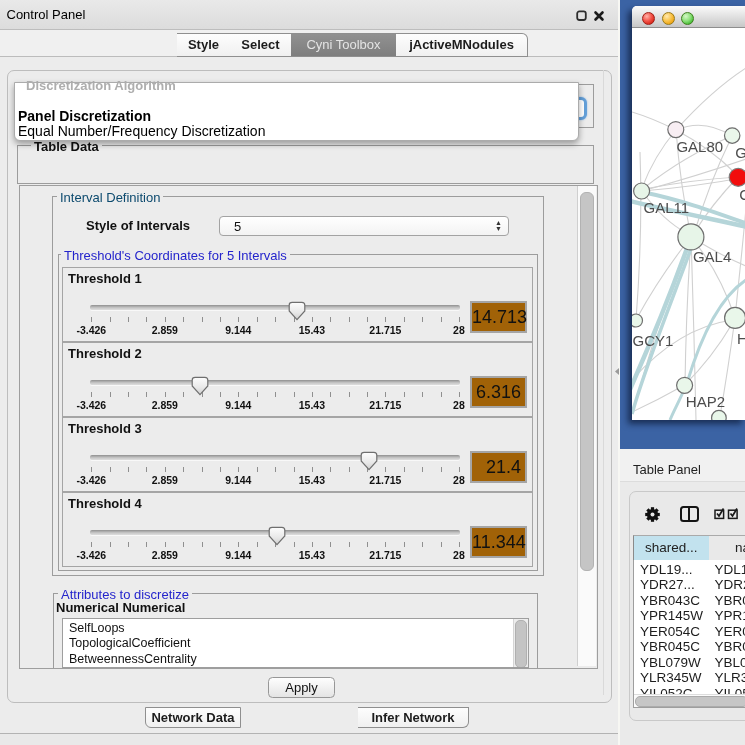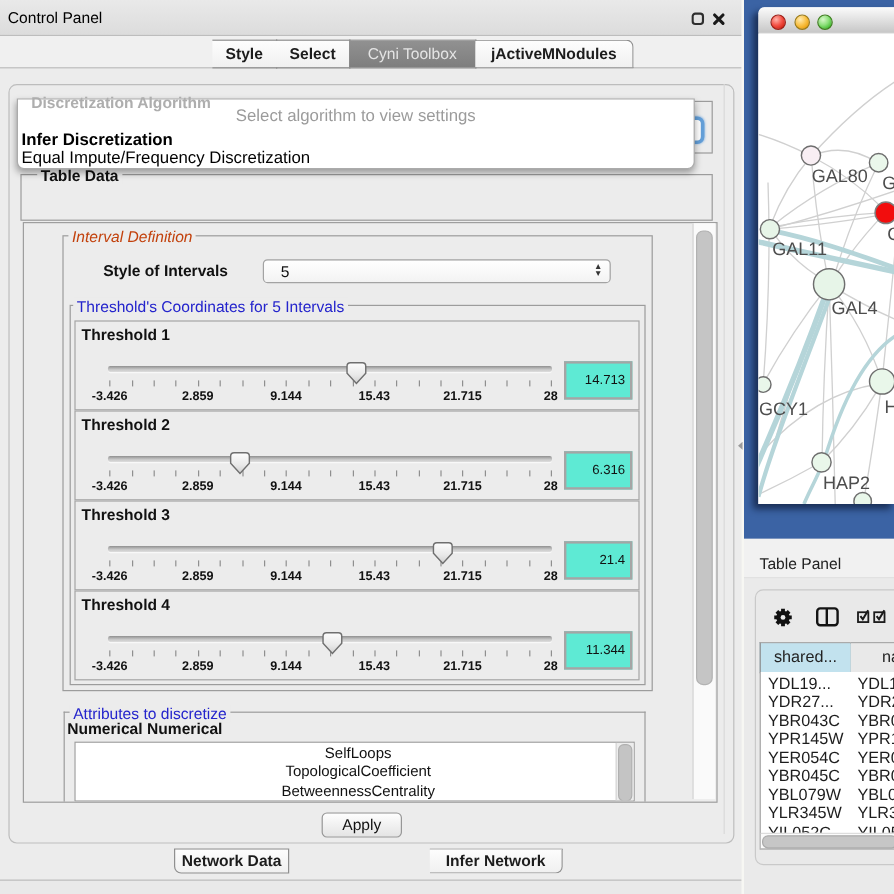--- a/index.html
+++ b/index.html
@@ -9,21 +9,21 @@
 .gtitle{position:absolute;font-size:13px;background:#ececec;padding:0 3px;white-space:nowrap;}
 .combo{position:absolute;border:1px solid #a3a3a3;border-radius:4px;
   background:linear-gradient(#ffffff,#f3f3f3);font-size:13px;}
 .combo .ctext{position:absolute;left:10px;top:2px;}
 .step{position:absolute;right:6px;top:0;height:100%;display:flex;flex-direction:column;justify-content:center;align-items:center;color:#333;}
 .step span{display:block;height:6px;line-height:6px;font-size:7px;}
 .tpanel{position:absolute;border:1px solid #a5a5a5;background:#ececec;}
 .ttitle{position:absolute;left:5px;top:3px;font-size:13px;font-weight:bold;}
 .groove{position:absolute;height:4.5px;border-radius:2px;
   background:linear-gradient(#8f8f8f,#c6c6c6 55%,#dedede);box-shadow:0 1px 0 #f8f8f8;}
-.vbox{position:absolute;background:#5eead4;border:2px solid #a5a5a5;font-size:11px;text-align:right;}
+.vbox{position:absolute;background:#a16207;border:2px solid #a5a5a5;font-size:18px;text-align:right;}
 .tick{position:absolute;width:1px;height:5px;background:#8f8f8f;}
 .tlab{position:absolute;font-size:10.5px;font-weight:bold;transform:translateX(-50%);white-space:nowrap;}
 .tab{position:absolute;border:1px solid #8f8f8f;background:linear-gradient(#fdfdfd,#f0f0f0);
   font-size:13px;font-weight:bold;color:#1c1c1c;text-align:center;}
 .seltab{background:linear-gradient(#919191,#7e7e7e);color:#e4e4e4;}
 .row2{white-space:nowrap;}
 </style></head>
 <body>
 <div id="app">
 
@@ -50,32 +50,31 @@
 
 <div class="abs" style="left:561px;top:97px;width:20px;height:17px;border:3px solid #639fd8;border-radius:6px;background:#fff;box-shadow:0 0 2px #8fb8e2;">
  <span style="position:absolute;left:6px;top:0px;font-size:6px;color:#8a8a8a;">▲</span>
  <span style="position:absolute;left:6px;top:8px;font-size:6px;color:#8a8a8a;">▼</span>
     </div>
 
 <div class="abs" style="left:17px;top:145px;width:575px;height:37px;border:1px solid #9c9c9c;"></div>
 <div class="gtitle b" style="left:31px;top:139px;">Table Data</div>
 
 <div class="abs" style="left:14px;top:82px;width:563px;height:57px;background:#fff;border:1px solid #ababab;border-radius:0 0 6px 6px;box-shadow:0 3px 6px rgba(0,0,0,0.35);z-index:30;">
-  <div style="position:absolute;left:0;top:5px;width:100%;text-align:center;font-size:14px;color:#9b9b9b;">Select algorithm to view settings</div>
-  <div style="position:absolute;left:3px;top:24.5px;font-size:14px;font-weight:bold;color:#000;">Infer Discretization</div>
-  <div style="position:absolute;left:3px;top:40px;font-size:14px;color:#000;">Equal Impute/Frequency Discretization</div>
+  <div style="position:absolute;left:3px;top:24.5px;font-size:14px;font-weight:bold;color:#000;">Panel Discretization</div>
+  <div style="position:absolute;left:3px;top:40px;font-size:14px;color:#000;">Equal Number/Frequency Discretization</div>
 </div>
 
 <div class="abs" style="left:19px;top:185px;width:577px;height:482px;border:1px solid #9e9e9e;background:#ececec;"></div>
 
 <div class="abs" style="left:577px;top:186px;width:18px;height:480px;background:#fafafa;border-left:1px solid #cfcfcf;"></div>
 <div class="abs" style="left:580px;top:192px;width:12px;height:377px;background:#c5c5c5;border:1px solid #b2b2b2;border-radius:6px;"></div>
 
 <div class="abs" style="left:52px;top:196px;width:490px;height:378px;border:1px solid #9c9c9c;"></div>
-<div class="gtitle" style="left:57px;top:189.5px;color:#c2410c;font-style:italic;">Interval Definition</div>
+<div class="gtitle" style="left:57px;top:189.5px;color:#0c4a6e;">Interval Definition</div>
 
 <div class="abs b" style="left:86px;top:218px;font-size:13px;">Style of Intervals</div>
 <div class="combo" style="left:219px;top:215.5px;width:288px;height:18px;">
   <span class="ctext" style="left:14px;">5</span>
   <span class="step">
         <span>▲</span>
         <span>▼</span>
       </span>
 </div>
 
@@ -249,21 +248,21 @@
         </defs>
       </svg>
 <div class="vbox" style="left:407px;top:33.5px;width:49px;height:28px;line-height:28px;padding-right:4px;">11.344</div>
 </div>
 
 <div class="abs" style="left:53px;top:593px;width:483px;height:74px;border:1px solid #9c9c9c;border-bottom:none;"></div>
 <div class="gtitle" style="left:58px;top:586.5px;color:#2424cc;">Attributes to discretize</div>
 <div class="abs b" style="left:56px;top:600px;font-size:13px;">Numerical Numerical</div>
 
 <div class="abs" style="left:62px;top:617.5px;width:465px;height:48px;background:#fff;border:1px solid #9e9e9e;overflow:hidden;font-size:12.5px;">
-  <div style="padding:2px 0 0 6px;line-height:15.5px;text-align:center;">SelfLoops<br>TopologicalCoefficient<br>BetweennessCentrality</div>
+  <div style="padding:2px 0 0 6px;line-height:15.5px;">SelfLoops<br>TopologicalCoefficient<br>BetweennessCentrality</div>
   <div style="position:absolute;right:0;top:0;width:14px;height:100%;background:#ededed;border-left:1px solid #d5d5d5;"></div>
   <div style="position:absolute;right:1.5px;top:1px;width:10px;height:46px;background:#c4c4c4;border:1px solid #b0b0b0;border-radius:5px;"></div>
 </div>
 
 <div class="abs" style="left:268px;top:676.5px;width:65px;height:19px;border:1px solid #979797;border-radius:4.5px;background:linear-gradient(#fefefe,#e4e4e4);text-align:center;line-height:19px;font-size:13px;">Apply</div>
 
 <div class="tab" style="left:145px;top:706.5px;width:94px;height:19px;border-radius:0 0 0 6px;line-height:19px;">Network Data</div>
 <div class="tab" style="left:358px;top:706.5px;width:110px;height:19px;border-left:none;border-radius:0 0 6px 0;line-height:19px;">Infer Network</div>
 
 <div class="abs" style="left:0;top:733px;width:618px;height:1px;background:#b3b3b3;"></div>

